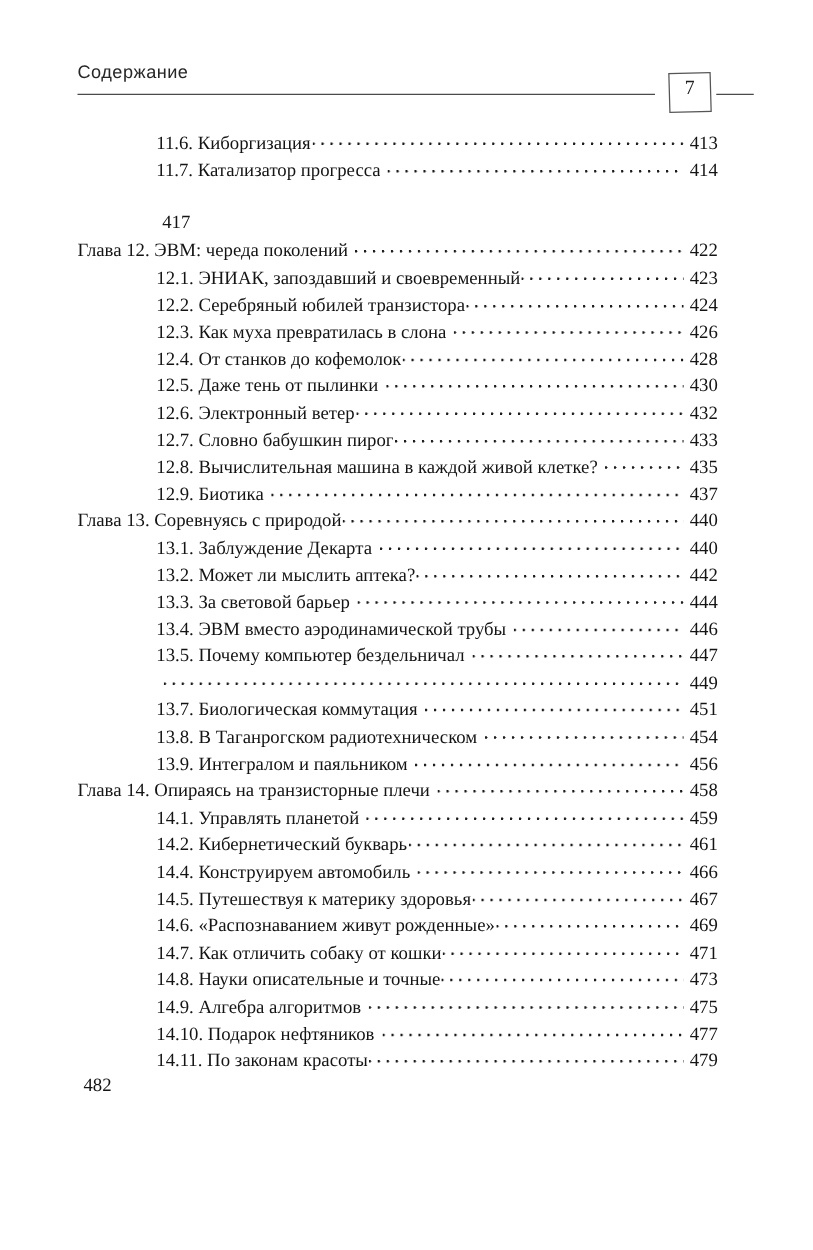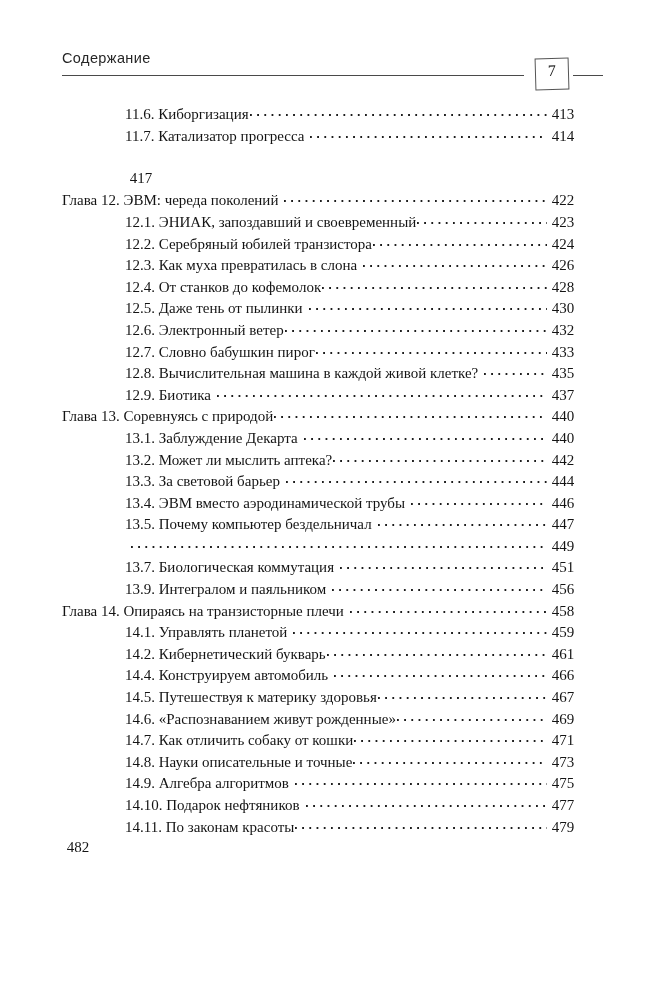--- a/index.html
+++ b/index.html
@@ -246,20 +246,25 @@
       <div class="toc-row level-section">
         <span class="toc-leader gap"></span>
         <span class="toc-page">449</span>
       </div>
       <div class="toc-row level-section">
         <span class="toc-label">13.7. Биологическая коммутация</span>
         <span class="toc-leader gap"></span>
         <span class="toc-page">451</span>
       </div>
       <div class="toc-row level-section">
+        <span class="toc-label">13.8. В Таганрогском радиотехническом</span>
+        <span class="toc-leader gap"></span>
+        <span class="toc-page">454</span>
+      </div>
+      <div class="toc-row level-section">
         <span class="toc-label">13.9. Интегралом и паяльником</span>
         <span class="toc-leader gap"></span>
         <span class="toc-page">456</span>
       </div>
       <div class="toc-row level-chapter">
         <span class="toc-label">Глава 14. Опираясь на транзисторные плечи</span>
         <span class="toc-leader gap"></span>
         <span class="toc-page">458</span>
       </div>
       <div class="toc-row level-section">

